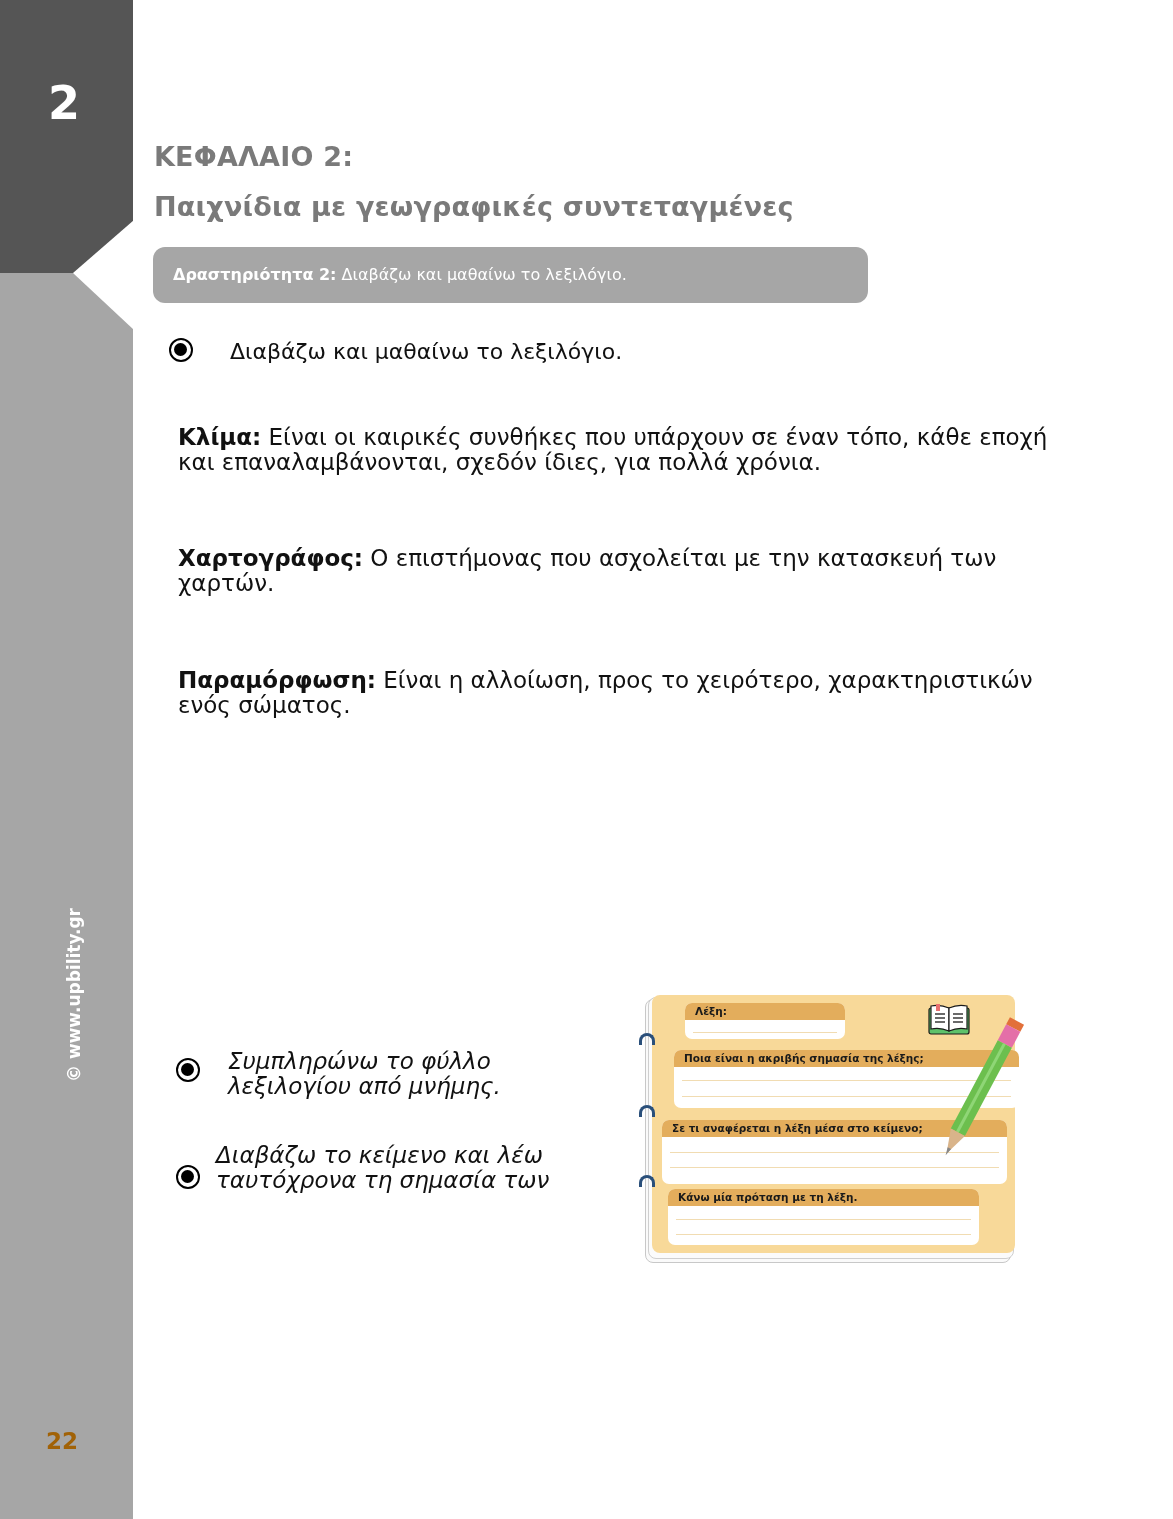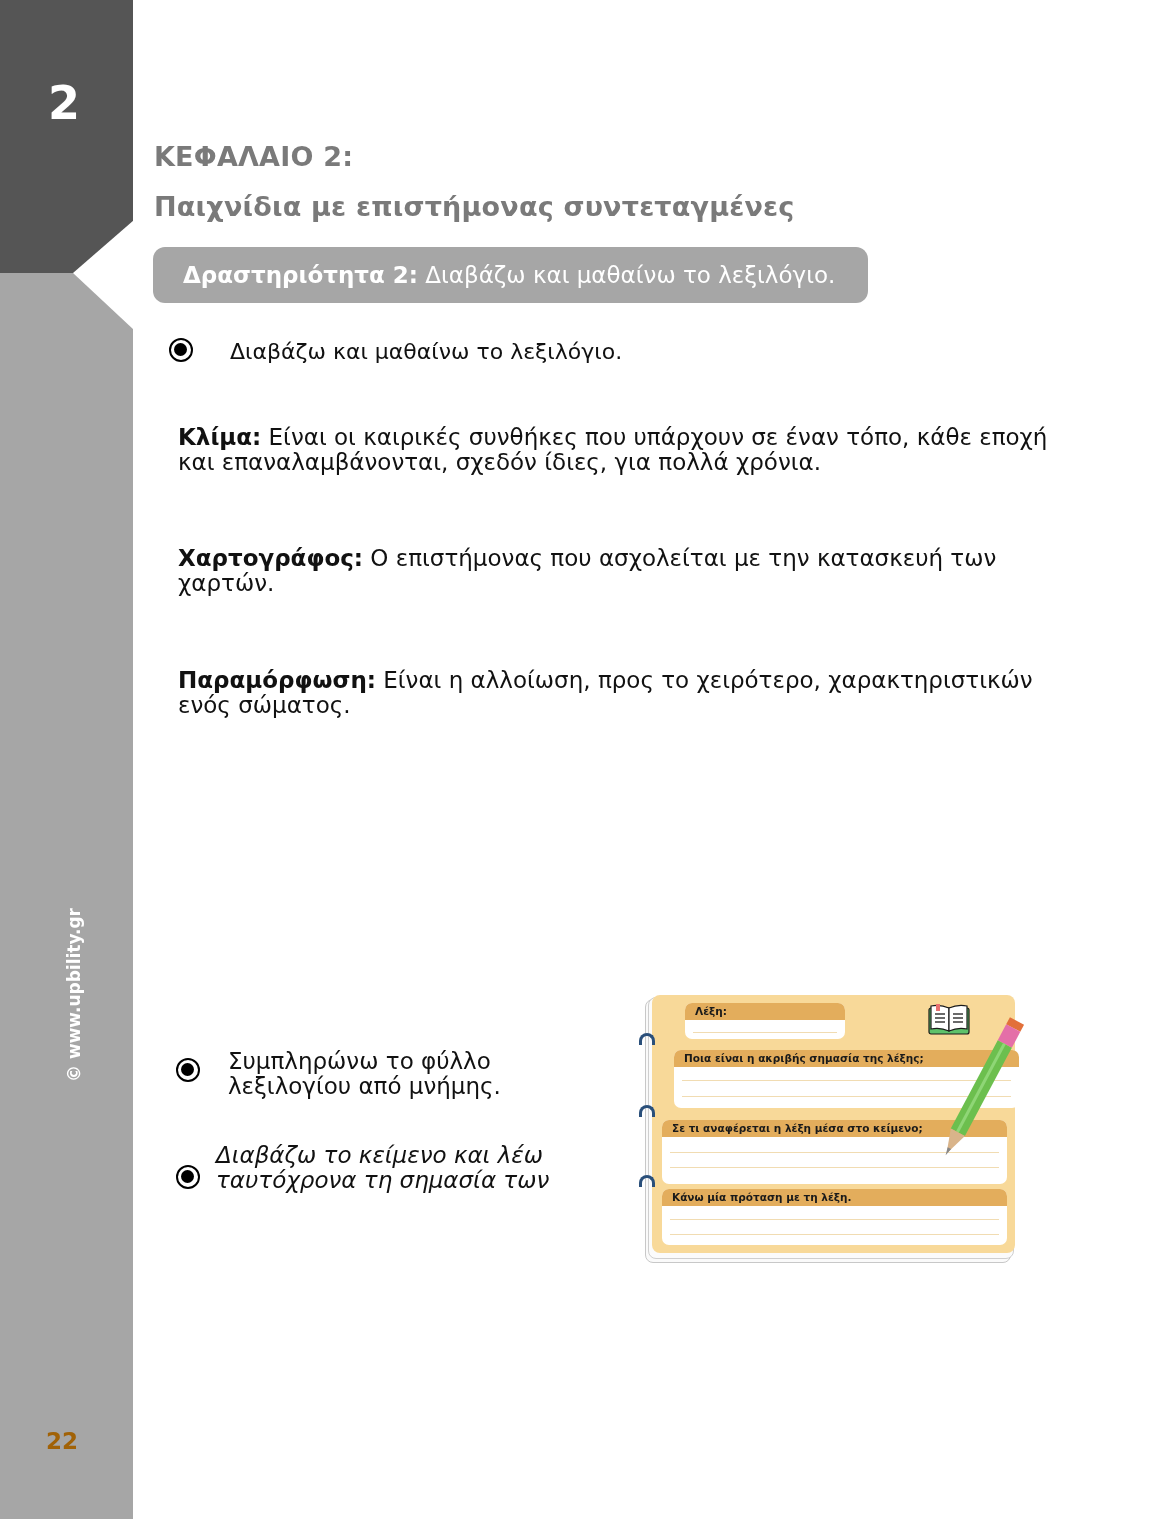--- a/index.html
+++ b/index.html
@@ -16,21 +16,21 @@
       white-space: nowrap; font-family: "DejaVu Sans", sans-serif; font-weight: bold; font-size: 17px; color: #ffffff; }
     .page-number { position: absolute; left: 0; top: 1428px; width: 124px; text-align: center;
       font-family: "DejaVu Sans", sans-serif; font-weight: bold; font-size: 23px; color: #a16207; }
 
     
     .chapter-title { position: absolute; left: 154px; top: 132px; font-family: "DejaVu Sans", sans-serif;
       font-weight: bold; color: #7a7a7a; font-size: 27px; line-height: 50px; letter-spacing: 0.2px; }
     .chapter-title .l2 { display: block; }
 
     .activity-pill { position: absolute; left: 153px; top: 247px; width: 715px; height: 56px; background: #a6a6a6;
-      border-radius: 12px; color: #ffffff; font-size: 23px; line-height: 56px; padding-left: 30px;
+      border-radius: 12px; color: #ffffff; font-size: 16px; line-height: 56px; padding-left: 20px;
       font-family: "DejaVu Sans", sans-serif; white-space: nowrap; }
     .activity-pill b { font-weight: bold; }
 
     
     .bullet { position: absolute; display: flex; align-items: flex-start; }
     .radio-icon { width: 24px; height: 24px; border-radius: 50%; border: 2.5px solid #000; position: relative; background: #fff; flex-shrink: 0; }
     .radio-icon::after { content: ""; position: absolute; left: 3px; top: 3px; width: 13px; height: 13px; border-radius: 50%; background: #000; }
     .bullet-text { font-family: "DejaVu Sans", sans-serif; font-size: 22px; line-height: 25px; color: #111; }
 
     
@@ -58,37 +58,37 @@
 <div class="sidebar-bottom"></div>
 <svg class="notch-svg" viewBox="0 0 134 110">
   <polygon points="134,0 134,110 73,53" fill="#ffffff"></polygon>
 </svg>
 <div class="chapter-number">2</div>
 <div class="watermark">© www.upbility.gr</div>
 <div class="page-number">22</div>
 
 <div class="chapter-title">
   <span class="l2">ΚΕΦΑΛΑΙΟ 2:</span>
-  <span class="l2">Παιχνίδια με επιστήμονας συντεταγμένες</span>
+  <span class="l2">Παιχνίδια με γεωγραφικές συντεταγμένες</span>
 </div>
 
 <div class="activity-pill"><b>Δραστηριότητα 2:</b><span> Διαβάζω και μαθαίνω το λεξιλόγιο.</span></div>
 
 <div class="bullet" style="left:169px; top:338px;">
   <span class="radio-icon"></span>
   <span class="bullet-text" style="margin-left:37px; margin-top:1px;">Διαβάζω και μαθαίνω το λεξιλόγιο.</span>
 </div>
 
 <div class="definition" style="top:425px;"><span class="term">Κλίμα:</span><span> Είναι οι καιρικές συνθήκες που υπάρχουν σε έναν τόπο, κάθε εποχή και επαναλαμβάνονται, σχεδόν ίδιες, για πολλά χρόνια.</span></div>
 <div class="definition" style="top:546px;"><span class="term">Χαρτογράφος:</span><span> Ο επιστήμονας που ασχολείται με την κατασκευή των χαρτών.</span></div>
 <div class="definition" style="top:668px;"><span class="term">Παραμόρφωση:</span><span> Είναι η αλλοίωση, προς το χειρότερο, χαρακτηριστικών ενός σώματος.</span></div>
 
 <div class="bullet" style="left:176px; top:1049px;">
   <span class="radio-icon" style="margin-top:9px;"></span>
-  <div class="bullet-text" style="margin-left:28px; font-size:23px;">
+  <div class="bullet-text" style="margin-left:28px; font-size:23px;font-style:italic;">
     <div>Συμπληρώνω το φύλλο</div>
     <div>λεξιλογίου από μνήμης.</div>
   </div>
 </div>
 <div class="bullet" style="left:176px; top:1143px;">
   <span class="radio-icon" style="margin-top:22px;"></span>
   <div class="bullet-text" style="margin-left:16px; font-size:23px;font-style:italic;">
     <div>Διαβάζω το κείμενο και λέω</div>
     <div>ταυτόχρονα τη σημασία των</div>
   </div>
@@ -109,21 +109,21 @@
       <div class="field-line" style="top:30px;"></div>
       <div class="field-line" style="top:46px;"></div>
     </div>
 
     <div class="field" style="left:10px; top:125px; width:345px; height:64px;">
       <div class="field-head">Σε τι αναφέρεται η λέξη μέσα στο κείμενο;</div>
       <div class="field-line" style="top:32px;"></div>
       <div class="field-line" style="top:47px;"></div>
     </div>
 
-    <div class="field" style="left:10px; top:194px; width:345px; height:56px;">
+    <div class="field" style="left:16px; top:194px; width:311px; height:56px;">
       <div class="field-head">Κάνω μία πρόταση με τη λέξη.</div>
       <div class="field-line" style="top:30px;"></div>
       <div class="field-line" style="top:45px;"></div>
     </div>
 
     <svg class="book-icon" viewBox="0 0 42 32">
       <rect x="1" y="5" width="40" height="26" rx="2" fill="#5ec26a" stroke="#1a1a1a" stroke-width="1.2"></rect>
       <path d="M3 3 Q12 1 21 5 L21 28 Q12 24 3 26 Z" fill="#ffffff" stroke="#1a1a1a" stroke-width="1.2"></path>
       <path d="M39 3 Q30 1 21 5 L21 28 Q30 24 39 26 Z" fill="#ffffff" stroke="#1a1a1a" stroke-width="1.2"></path>
       <rect x="8" y="1" width="4" height="7" fill="#e86f6f"></rect>

